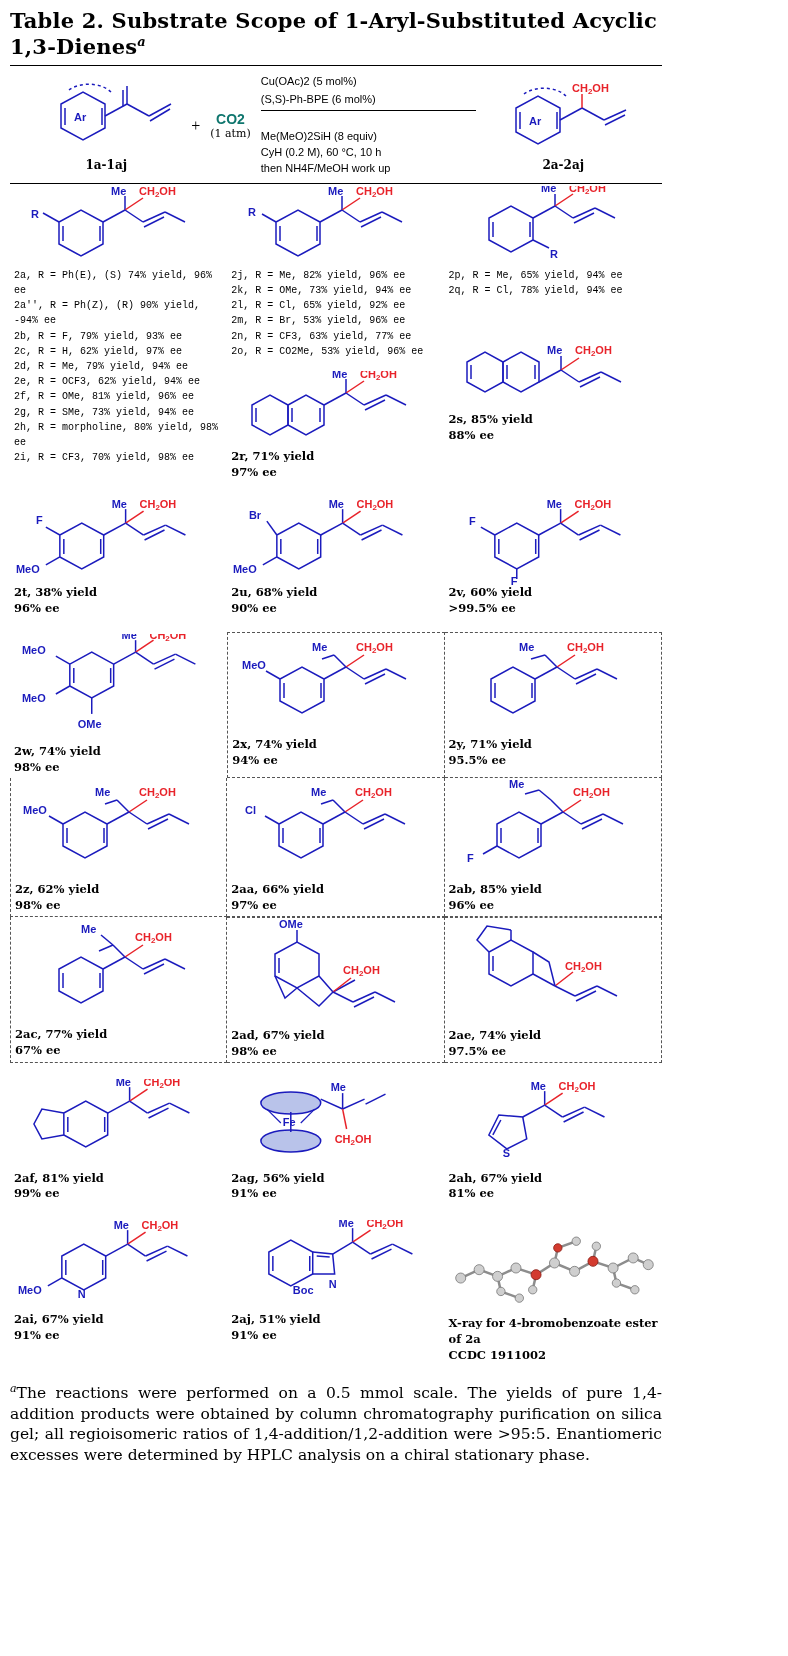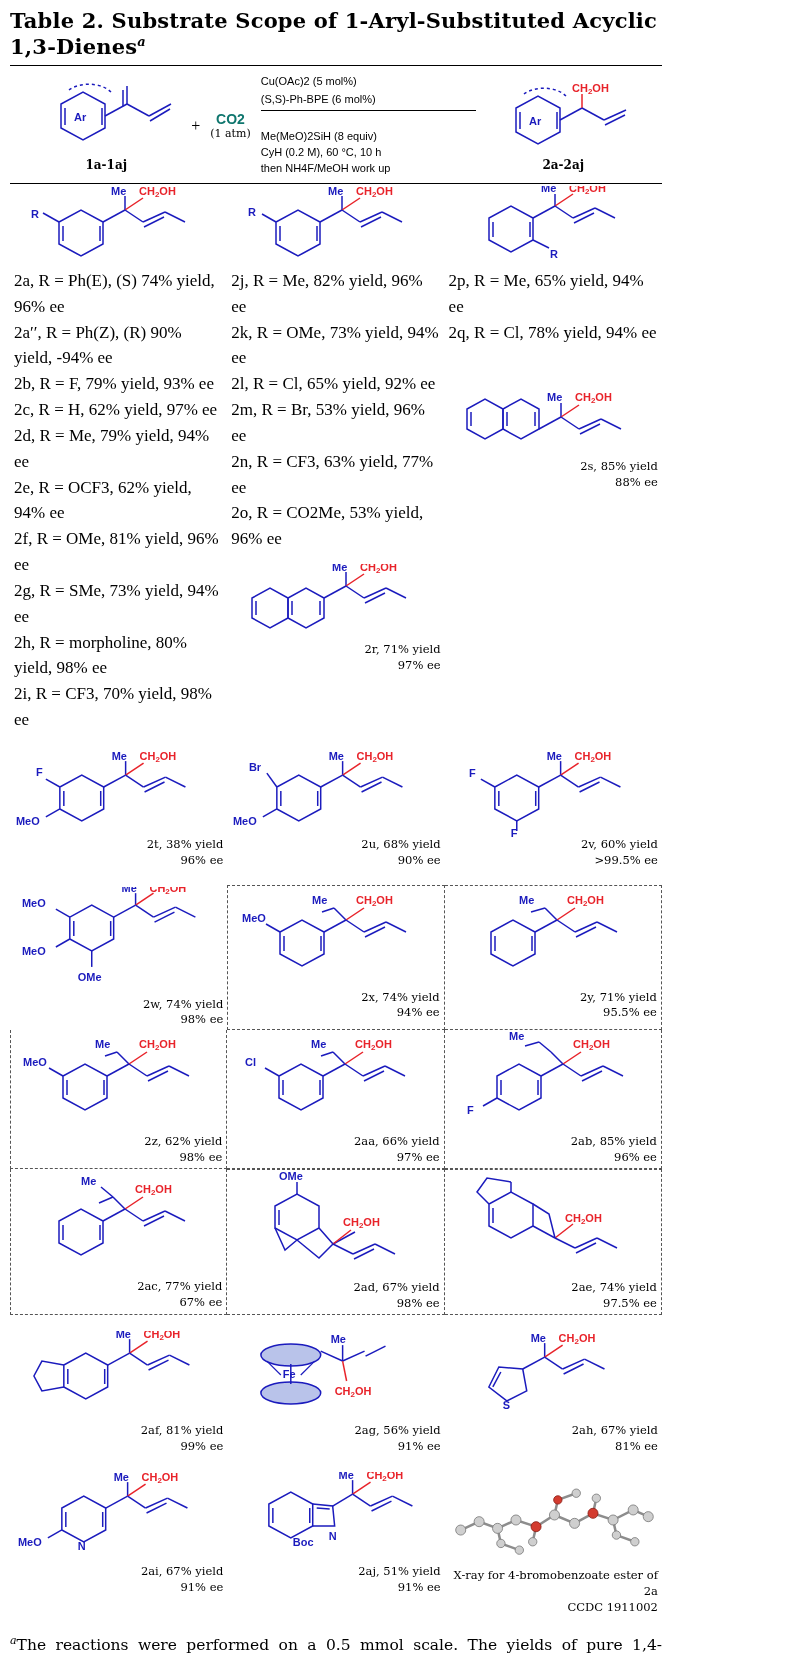--- a/index.html
+++ b/index.html
@@ -50,23 +50,23 @@
   .label-b{font-weight:bold;font-size:12px;font-family:"DejaVu Serif",serif;}
 
   
   .grid{display:flex;flex-wrap:wrap;}
   .col3{width:33.33%;box-sizing:border-box;padding:2px 4px;}
   .cap{
     font-size:11.5px;
     line-height:1.38;
     font-family:"DejaVu Serif", serif;
   }
-  .capc{text-align:right;}
+  .capc{text-align:left;font-weight:bold;}
   .capl{text-align:left;}
-  .entrylist{font-size:17px;line-height:1.52;font-family:Liberation Serif, serif;}
+  .entrylist{font-size:10px;line-height:1.52;font-family:Liberation Mono, monospace;}
 
   
   .struct{display:flex;justify-content:center;align-items:flex-end;}
   svg{display:block;}
   .blk{stroke:#1b1bbd;}
   .red{stroke:#e8232a;}
   .t-blue{fill:#1b1bbd;font-family:"Liberation Sans",sans-serif;font-size:11px;font-weight:bold;}
   .t-red{fill:#e8232a;font-family:"Liberation Sans",sans-serif;font-size:11px;font-weight:bold;}
 
   .dashbox{

